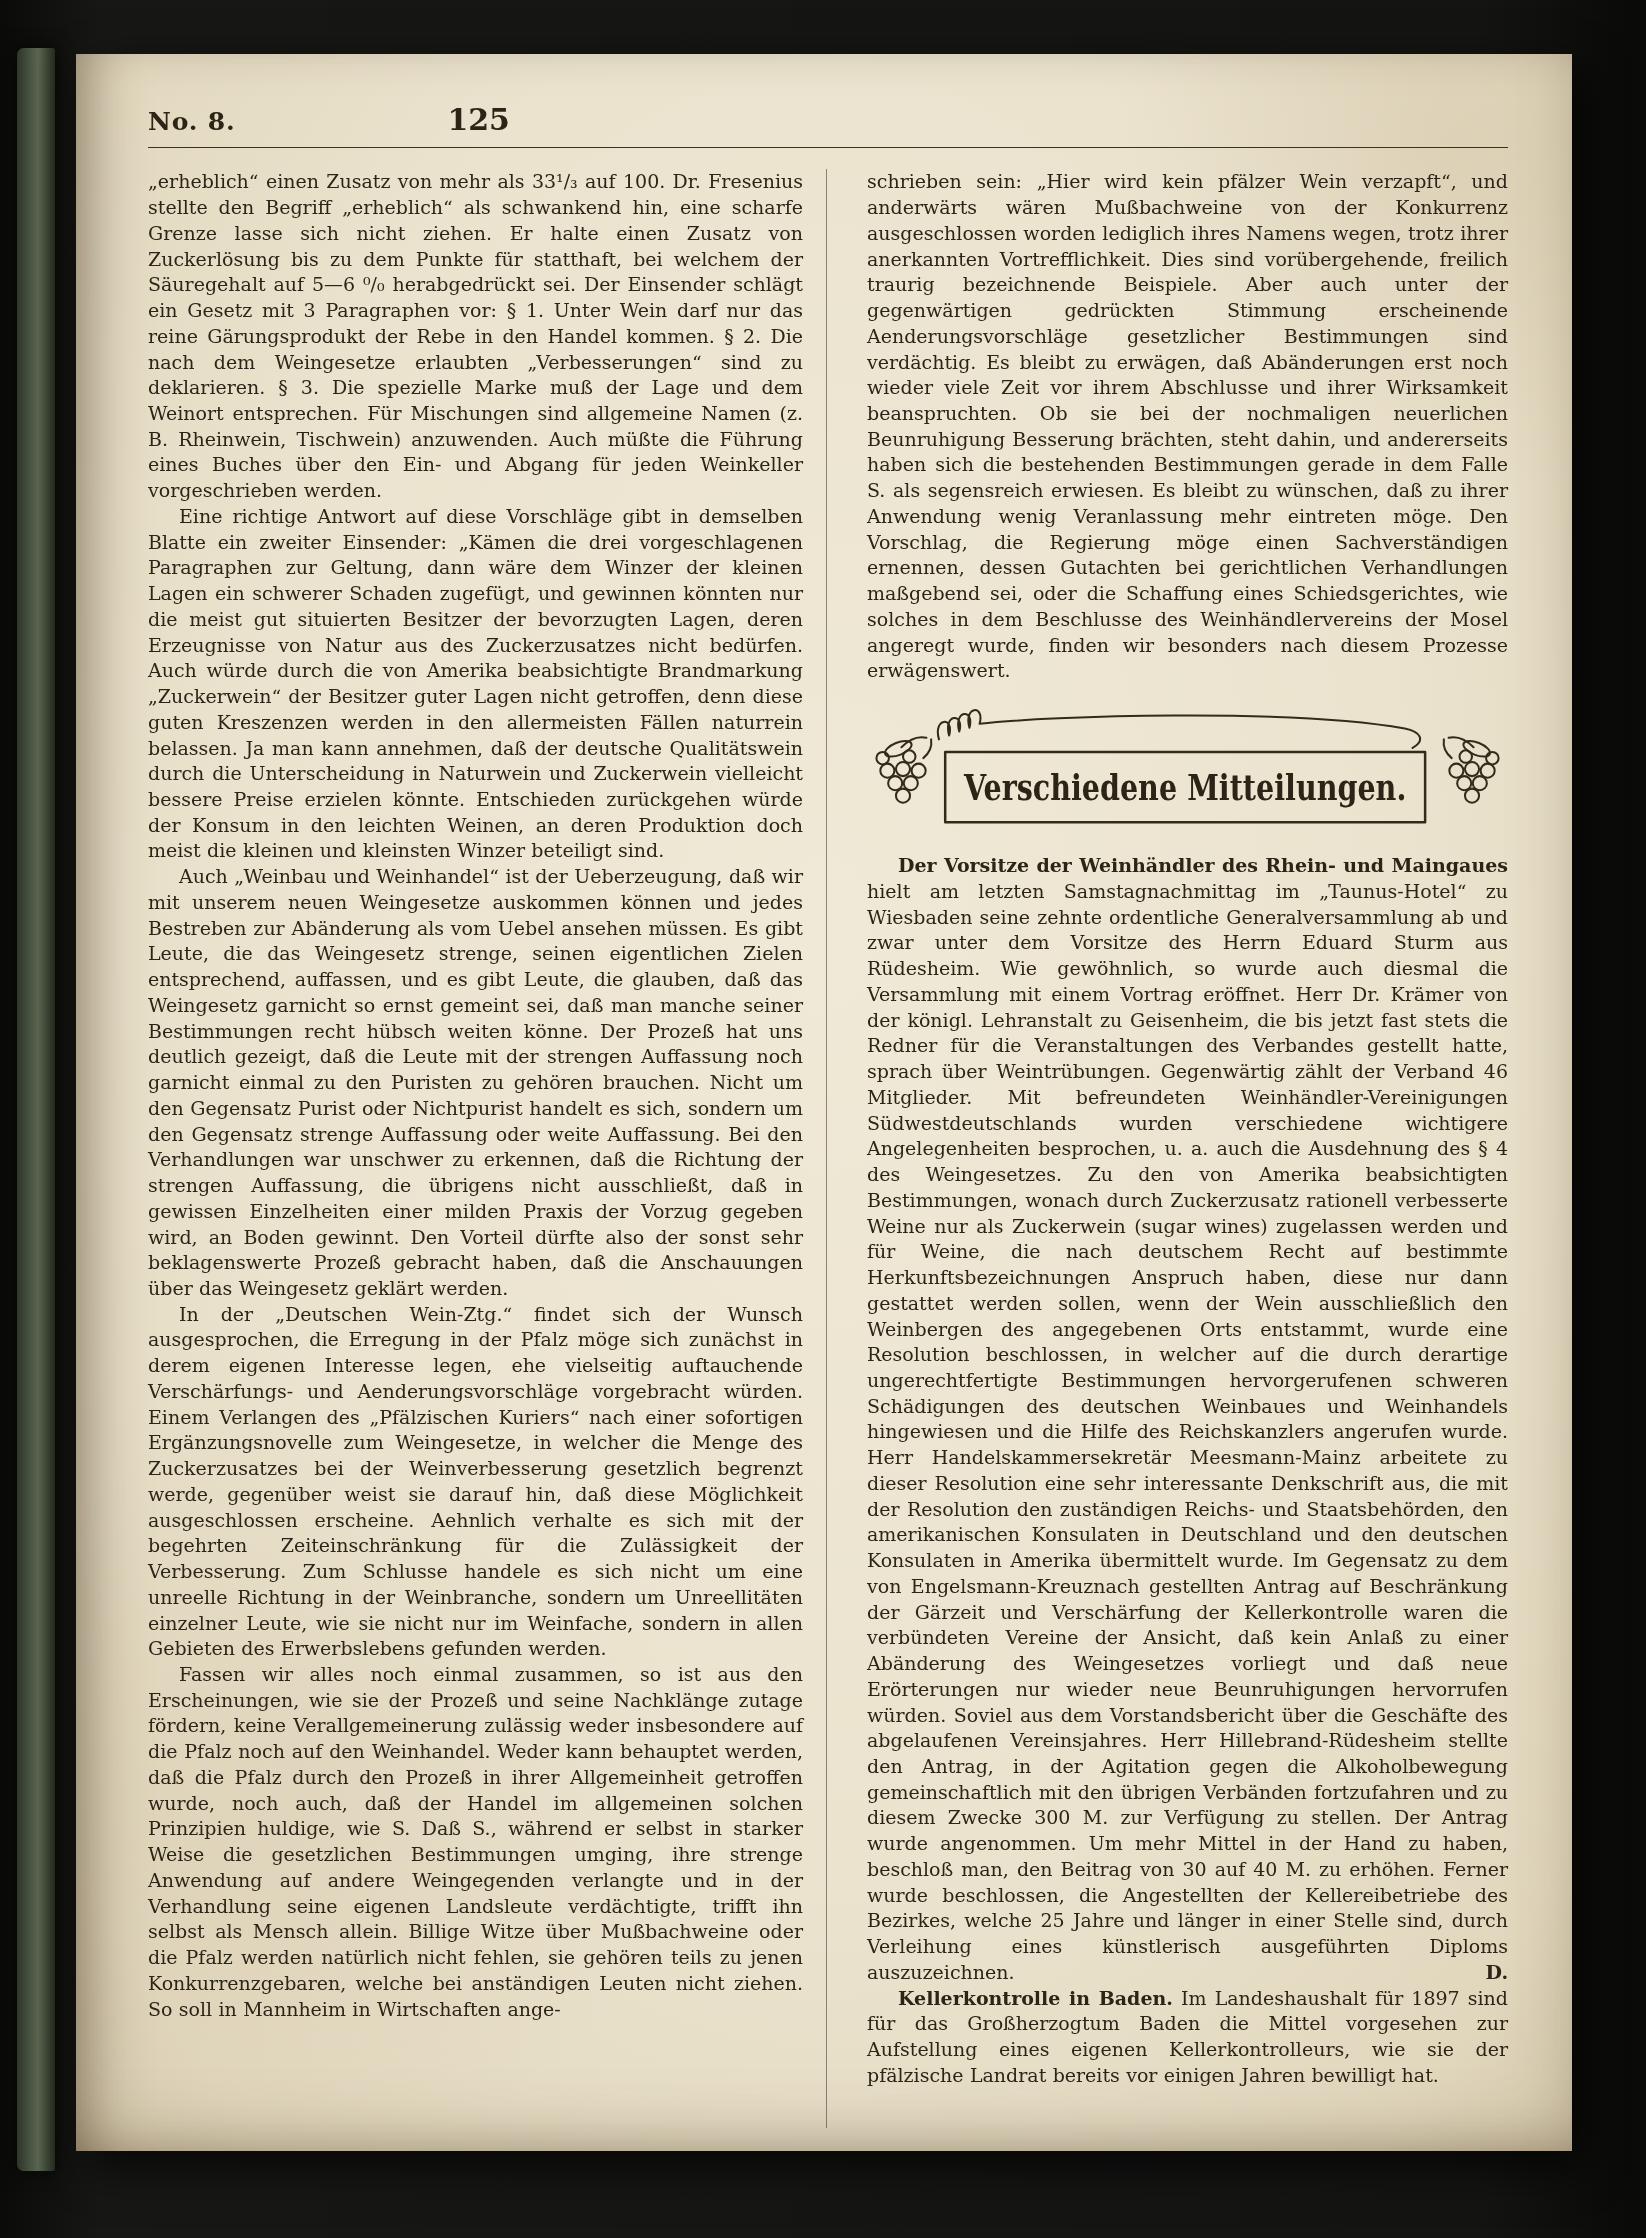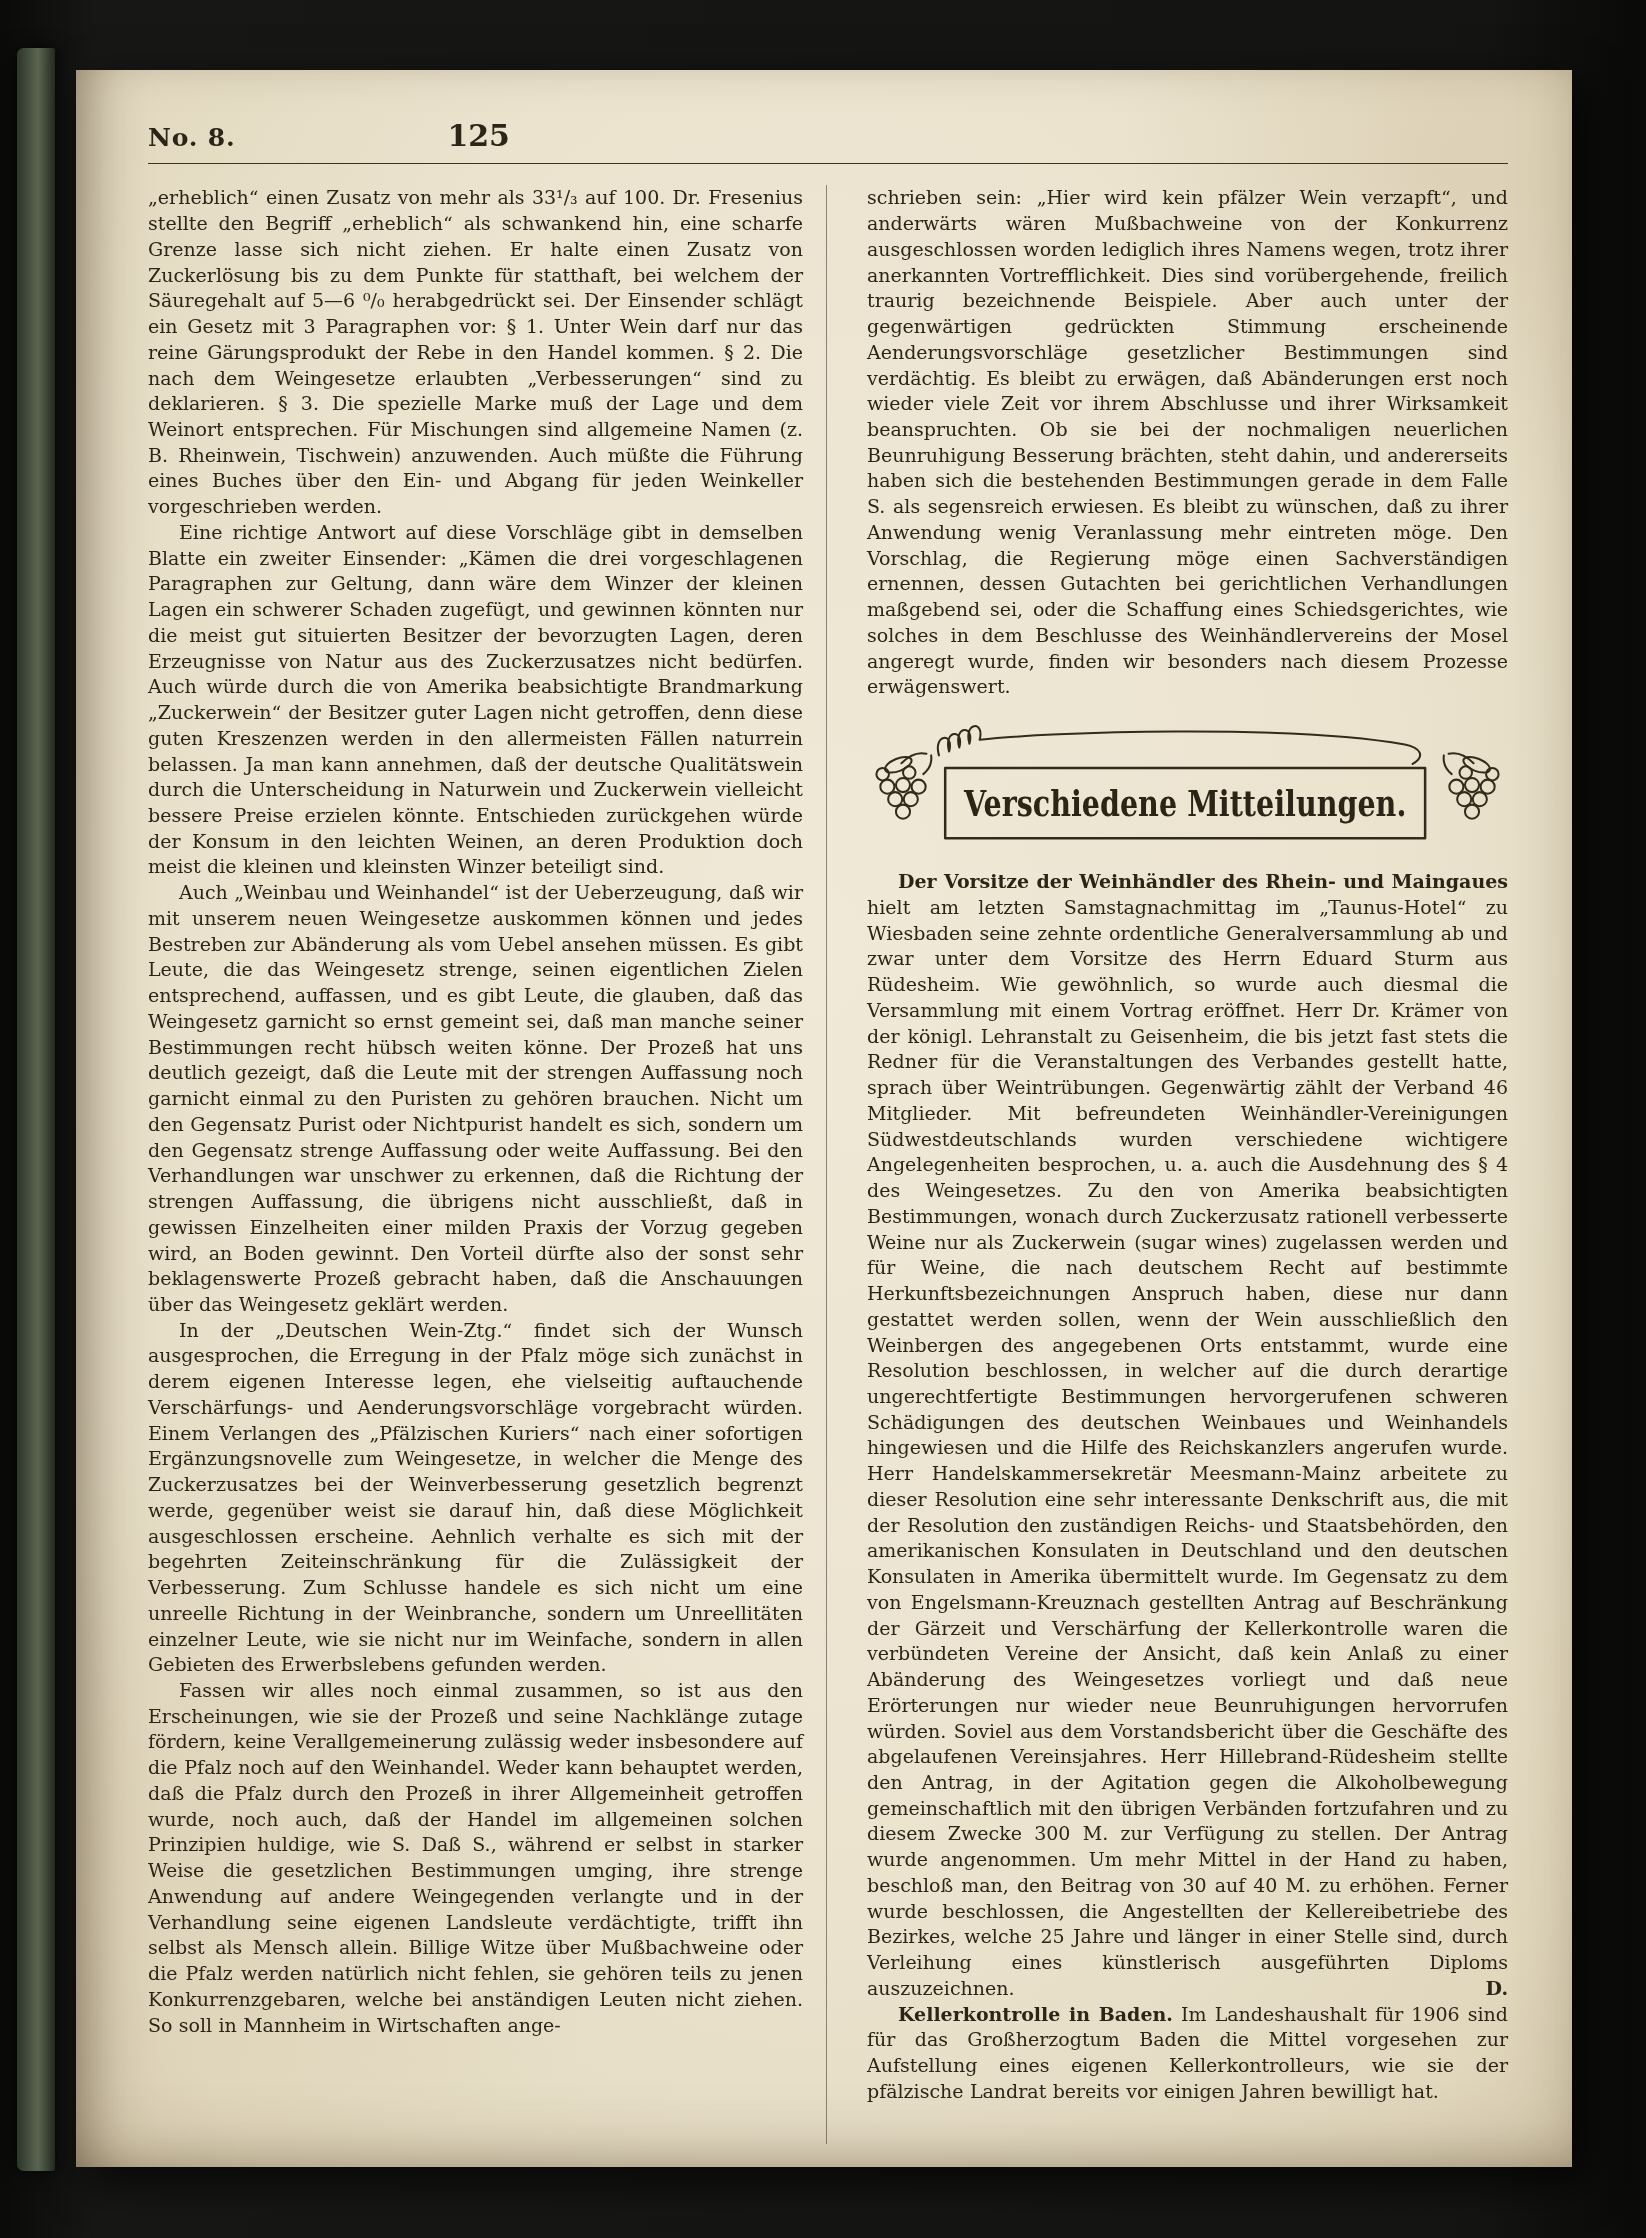--- a/index.html
+++ b/index.html
@@ -11,21 +11,21 @@
     font-family: "DejaVu Serif", serif;
   }
   .scan-root { position: absolute; inset: 0; }
   .book-edge {
     position: absolute; left: 16.5px; top: 48px; width: 38px; height: 2123px;
     background: linear-gradient(90deg, #2c362a 0%, #5a6550 55%, #242b20 100%);
     border-radius: 6.6px 2.5px 2.5px 6.6px;
     box-shadow: 0 0 18px rgba(0,0,0,0.8);
   }
   .paper {
-    position: absolute; left: 76px; top: 70px; width: 1496px; height: 2097px;
+    position: absolute; left: 76px; top: 54px; width: 1496px; height: 2097px;
     background:
       radial-gradient(circle at 92% 5%, rgba(150,120,70,0.10), transparent 14%),
       radial-gradient(circle at 16% 82%, rgba(140,110,60,0.07), transparent 18%),
       radial-gradient(ellipse at 50% 42%, #f0e9d7 0%, #ebe3ce 55%, #e1d7bd 88%, #d5c9ae 100%);
     box-shadow:
       inset 38px 0 58px -28px rgba(55,38,18,0.50),
       inset -21.4px -36px 74px -36px rgba(80,60,30,0.38),
       11.5px 15px 41px rgba(0,0,0,0.75);
     overflow: hidden;
     box-sizing: border-box;
@@ -125,21 +125,21 @@
         </div>
 
         <p class="para">
           <span class="lead">Der Vorsitze der Weinhändler des Rhein- und Maingaues</span>
           <span>hielt am letzten Samstagnachmittag im „Taunus-Hotel“ zu Wiesbaden seine zehnte ordentliche Generalversammlung ab und zwar unter dem Vorsitze des Herrn Eduard Sturm aus Rüdesheim. Wie gewöhnlich, so wurde auch diesmal die Versammlung mit einem Vortrag eröffnet. Herr Dr. Krämer von der königl. Lehranstalt zu Geisenheim, die bis jetzt fast stets die Redner für die Veranstaltungen des Verbandes gestellt hatte, sprach über Weintrübungen. Gegenwärtig zählt der Verband 46 Mitglieder. Mit befreundeten Weinhändler-Vereinigungen Südwestdeutschlands wurden verschiedene wichtigere Angelegenheiten besprochen, u. a. auch die Ausdehnung des § 4 des Weingesetzes. Zu den von Amerika beabsichtigten Bestimmungen, wonach durch Zuckerzusatz rationell verbesserte Weine nur als Zuckerwein (sugar wines) zugelassen werden und für Weine, die nach deutschem Recht auf bestimmte Herkunftsbezeichnungen Anspruch haben, diese nur dann gestattet werden sollen, wenn der Wein ausschließlich den Weinbergen des angegebenen Orts entstammt, wurde eine Resolution beschlossen, in welcher auf die durch derartige ungerechtfertigte Bestimmungen hervorgerufenen schweren Schädigungen des deutschen Weinbaues und Weinhandels hingewiesen und die Hilfe des Reichskanzlers angerufen wurde. Herr Handelskammersekretär Meesmann-Mainz arbeitete zu dieser Resolution eine sehr interessante Denkschrift aus, die mit der Resolution den zuständigen Reichs- und Staatsbehörden, den amerikanischen Konsulaten in Deutschland und den deutschen Konsulaten in Amerika übermittelt wurde. Im Gegensatz zu dem von Engelsmann-Kreuznach gestellten Antrag auf Beschränkung der Gärzeit und Verschärfung der Kellerkontrolle waren die verbündeten Vereine der Ansicht, daß kein Anlaß zu einer Abänderung des Weingesetzes vorliegt und daß neue Erörterungen nur wieder neue Beunruhigungen hervorrufen würden. Soviel aus dem Vorstandsbericht über die Geschäfte des abgelaufenen Vereinsjahres. Herr Hillebrand-Rüdesheim stellte den Antrag, in der Agitation gegen die Alkoholbewegung gemeinschaftlich mit den übrigen Verbänden fortzufahren und zu diesem Zwecke 300 M. zur Verfügung zu stellen. Der Antrag wurde angenommen. Um mehr Mittel in der Hand zu haben, beschloß man, den Beitrag von 30 auf 40 M. zu erhöhen. Ferner wurde beschlossen, die Angestellten der Kellereibetriebe des Bezirkes, welche 25 Jahre und länger in einer Stelle sind, durch Verleihung eines künstlerisch ausgeführten Diploms auszuzeichnen.</span>
           <span class="signature">D.</span>
         </p>
 
         <p class="para">
           <span class="lead">Kellerkontrolle in Baden.</span>
-          <span>Im Landeshaushalt für 1906 sind für das Großherzogtum Baden die Mittel vorgesehen zur Aufstellung eines eigenen Kellerkontrolleurs, wie sie der pfälzische Landrat bereits vor einigen Jahren bewilligt hat.</span>
+          <span>Im Landeshaushalt für 1897 sind für das Großherzogtum Baden die Mittel vorgesehen zur Aufstellung eines eigenen Kellerkontrolleurs, wie sie der pfälzische Landrat bereits vor einigen Jahren bewilligt hat.</span>
         </p>
 
 
       </div>
     </div>
   </div>
 </div>
 
 
 </body></html>

